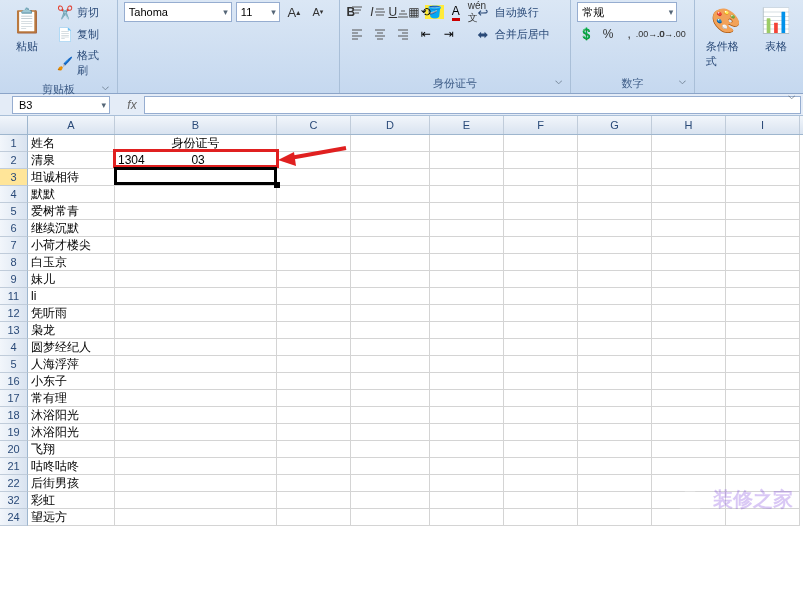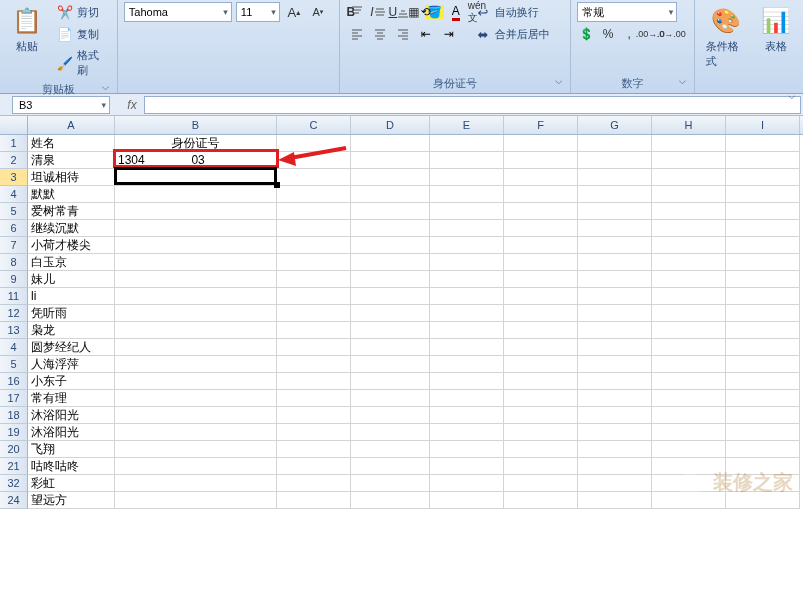--- a/index.html
+++ b/index.html
@@ -59,21 +59,21 @@
 .highlight-box { position: absolute; border: 3px solid #e02020; pointer-events: none; }
 .sel-box { position: absolute; border: 3px solid #000; pointer-events: none; }
 .sel-handle { position: absolute; width: 6px; height: 6px; background: #000; }
 
 .arrow { position: absolute; pointer-events: none; }
 .arrow-line { stroke: #e02020; stroke-width: 4; fill: none; }
 .arrow-head { fill: #e02020; }
 
 .ln { stroke: #555; stroke-width: 1; }
 
-.watermark { position: absolute; right: 10px; bottom: 10px; opacity: 0.25; font-size: 20px; color: #a16207; font-weight: bold; display: flex; align-items: center; gap: 6px; }
+.watermark { position: absolute; right: 10px; bottom: 10px; opacity: 0.25; font-size: 20px; color: #6d28d9; font-weight: bold; display: flex; align-items: center; gap: 6px; }
 .watermark .house { width: 34px; height: 34px; }
 </style>
 </head>
 <body>
 
 <div class="ribbon">
 
   <div class="ribbon-group">
     <div class="ribbon-group-content">
       <div class="big-btn">
@@ -497,20 +497,32 @@
         <div class="cell B"></div>
         <div class="cell def"></div>
         <div class="cell D"></div>
         <div class="cell def"></div>
         <div class="cell def"></div>
         <div class="cell def"></div>
         <div class="cell def"></div>
         <div class="cell def"></div>
       </div>
       <div class="row">
+        <div class="row-h">22</div>
+        <div class="cell A">后街男孩</div>
+        <div class="cell B"></div>
+        <div class="cell def"></div>
+        <div class="cell D"></div>
+        <div class="cell def"></div>
+        <div class="cell def"></div>
+        <div class="cell def"></div>
+        <div class="cell def"></div>
+        <div class="cell def"></div>
+      </div>
+      <div class="row">
         <div class="row-h">32</div>
         <div class="cell A">彩虹</div>
         <div class="cell B"></div>
         <div class="cell def"></div>
         <div class="cell D"></div>
         <div class="cell def"></div>
         <div class="cell def"></div>
         <div class="cell def"></div>
         <div class="cell def"></div>
         <div class="cell def"></div>

